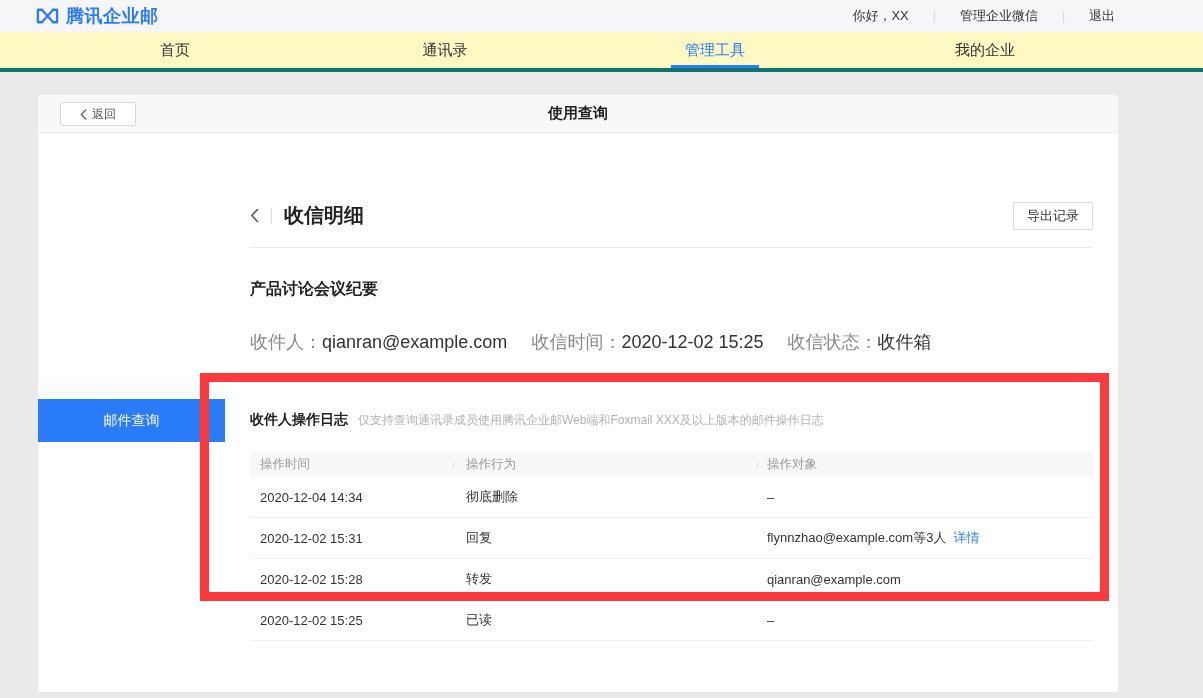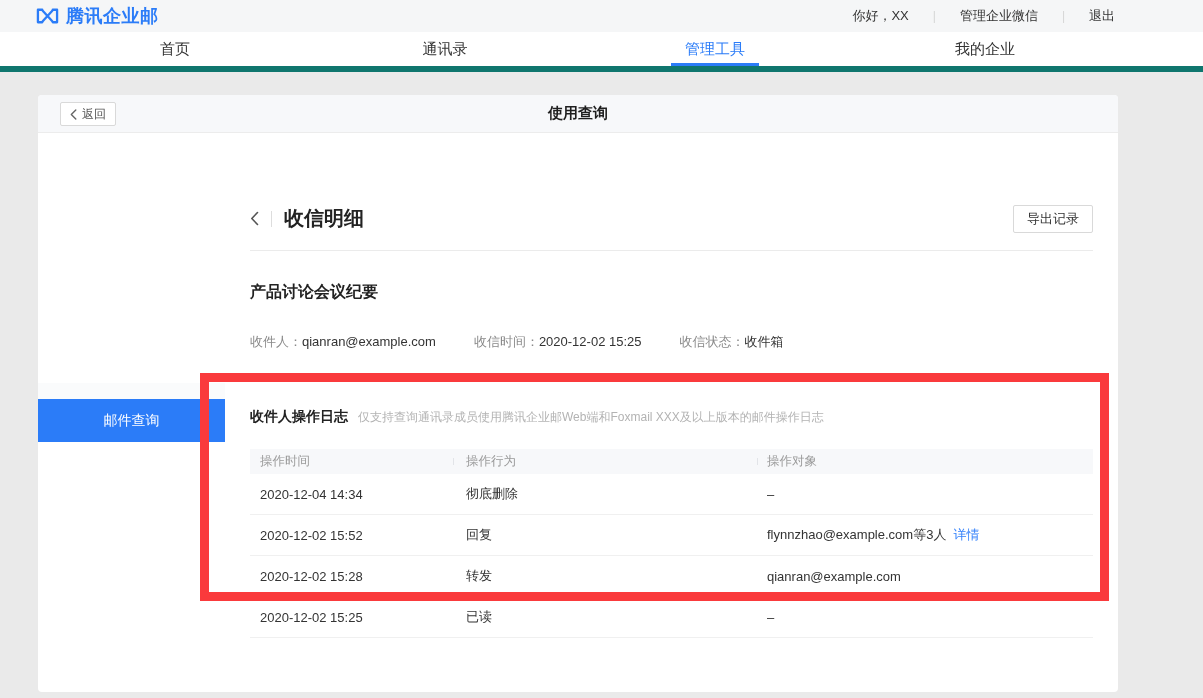--- a/index.html
+++ b/index.html
@@ -14,46 +14,46 @@
 
   
   .topbar{height:32px;background:#f5f6f7;display:flex;align-items:center;padding:0 88px 0 36px;}
   .brand{display:flex;align-items:center;gap:7px;}
   .brand-text{font-size:18px;font-weight:700;color:var(--accent-blue);letter-spacing:.5px;}
   .topbar-right{margin-left:auto;display:flex;align-items:center;gap:24px;font-size:13px;color:#333;}
   .topbar-sep{color:#d5d5d5;font-size:12px;}
   .topbar-link{cursor:pointer;}
 
   
-  .navbar{height:40px;background:#ffffff;border-bottom:6px solid #0f766e;}
+  .navbar{height:40px;background:#fef9c3;border-bottom:4px solid #0f766e;}
   .nav-inner{margin-left:40px;width:1080px;height:100%;display:flex;}
   .nav-tab{flex:1;display:flex;align-items:center;justify-content:center;font-size:15px;color:#333;cursor:pointer;position:relative;}
   .nav-tab.active{color:var(--accent-blue);}
   .nav-tab.active::after{content:"";position:absolute;bottom:0;left:50%;transform:translateX(-50%);width:88px;height:3px;background:var(--accent-blue);}
 
   
   .panel{position:absolute;left:38px;top:95px;width:1080px;height:597px;background:#fff;border-radius:4px;}
   .panel-header{height:38px;background:#f7f8fa;border-bottom:1px solid #ececec;border-radius:4px 4px 0 0;position:relative;display:flex;align-items:center;justify-content:center;}
-  .back-btn{position:absolute;left:22px;top:7px;height:24px;padding:0 9px;background:#fff;border:1px solid #d9d9d9;border-radius:2px;display:flex;align-items:center;gap:5px;font-size:12px;color:#555;cursor:pointer;}
+  .back-btn{position:absolute;left:22px;top:7px;height:24px;padding:0 19px;background:#fff;border:1px solid #d9d9d9;border-radius:2px;display:flex;align-items:center;gap:5px;font-size:12px;color:#555;cursor:pointer;}
   .panel-title{font-size:15px;font-weight:600;color:#1f1f1f;}
 
   .panel-body{display:flex;height:559px;align-items:center;}
   .sidebar{width:187px;background:#fafbfc;padding-top:16px;flex-shrink:0;}
   .side-item{height:43px;line-height:43px;text-align:center;font-size:14px;color:#333;cursor:pointer;}
   .side-item.active{background:var(--accent-blue);color:#fff;}
 
   .main{flex:1;padding:0 25px;background:#fff;}
   .detail-header{height:64px;display:flex;align-items:center;border-bottom:1px solid #ebebeb;}
   .chev{display:inline-flex;align-items:center;cursor:pointer;}
   .vdivider{width:1px;height:16px;background:#ddd;margin:0 12px;}
   .detail-title{font-size:20px;font-weight:700;color:#222;}
   .export-btn{margin-left:auto;height:28px;padding:0 13px;background:#fff;border:1px solid #d9d9d9;border-radius:2px;font-size:13px;color:#333;cursor:pointer;}
 
   .subject{margin-top:31px;font-size:16px;font-weight:700;color:#222;}
-  .meta{margin-top:30px;display:flex;gap:38px;font-size:13px;}
+  .meta{margin-top:30px;display:flex;gap:24px;font-size:18px;}
   .meta-label{color:#8a8a8a;}
   .meta-value{color:#333;}
   .meta-value.strong{font-weight:400;}
 
   .log-heading-row{margin-top:57px;display:flex;align-items:baseline;gap:10px;}
   .log-heading{font-size:14px;font-weight:700;color:#222;}
   .log-note{font-size:12px;color:#b3b3b3;}
 
   .log-table{margin-top:23px;font-size:13px;}
   .thead{display:flex;align-items:center;height:25px;background:#f7f8fa;color:#999;font-size:12.5px;}
@@ -157,21 +157,21 @@
             <div class="th col2">操作行为</div>
             <div class="th col3">操作对象</div>
           </div>
 
           <div class="trow">
             <div class="col1">2020-12-04 14:34</div>
             <div class="col2">彻底删除</div>
             <div class="col3"><span>–</span></div>
           </div>
           <div class="trow">
-            <div class="col1">2020-12-02 15:52</div>
+            <div class="col1">2020-12-02 15:31</div>
             <div class="col2">回复</div>
             <div class="col3"><span>flynnzhao@example.com等3人</span><a class="cell-link">详情</a></div>
           </div>
           <div class="trow">
             <div class="col1">2020-12-02 15:28</div>
             <div class="col2">转发</div>
             <div class="col3"><span>qianran@example.com</span></div>
           </div>
           <div class="trow">
             <div class="col1">2020-12-02 15:25</div>

